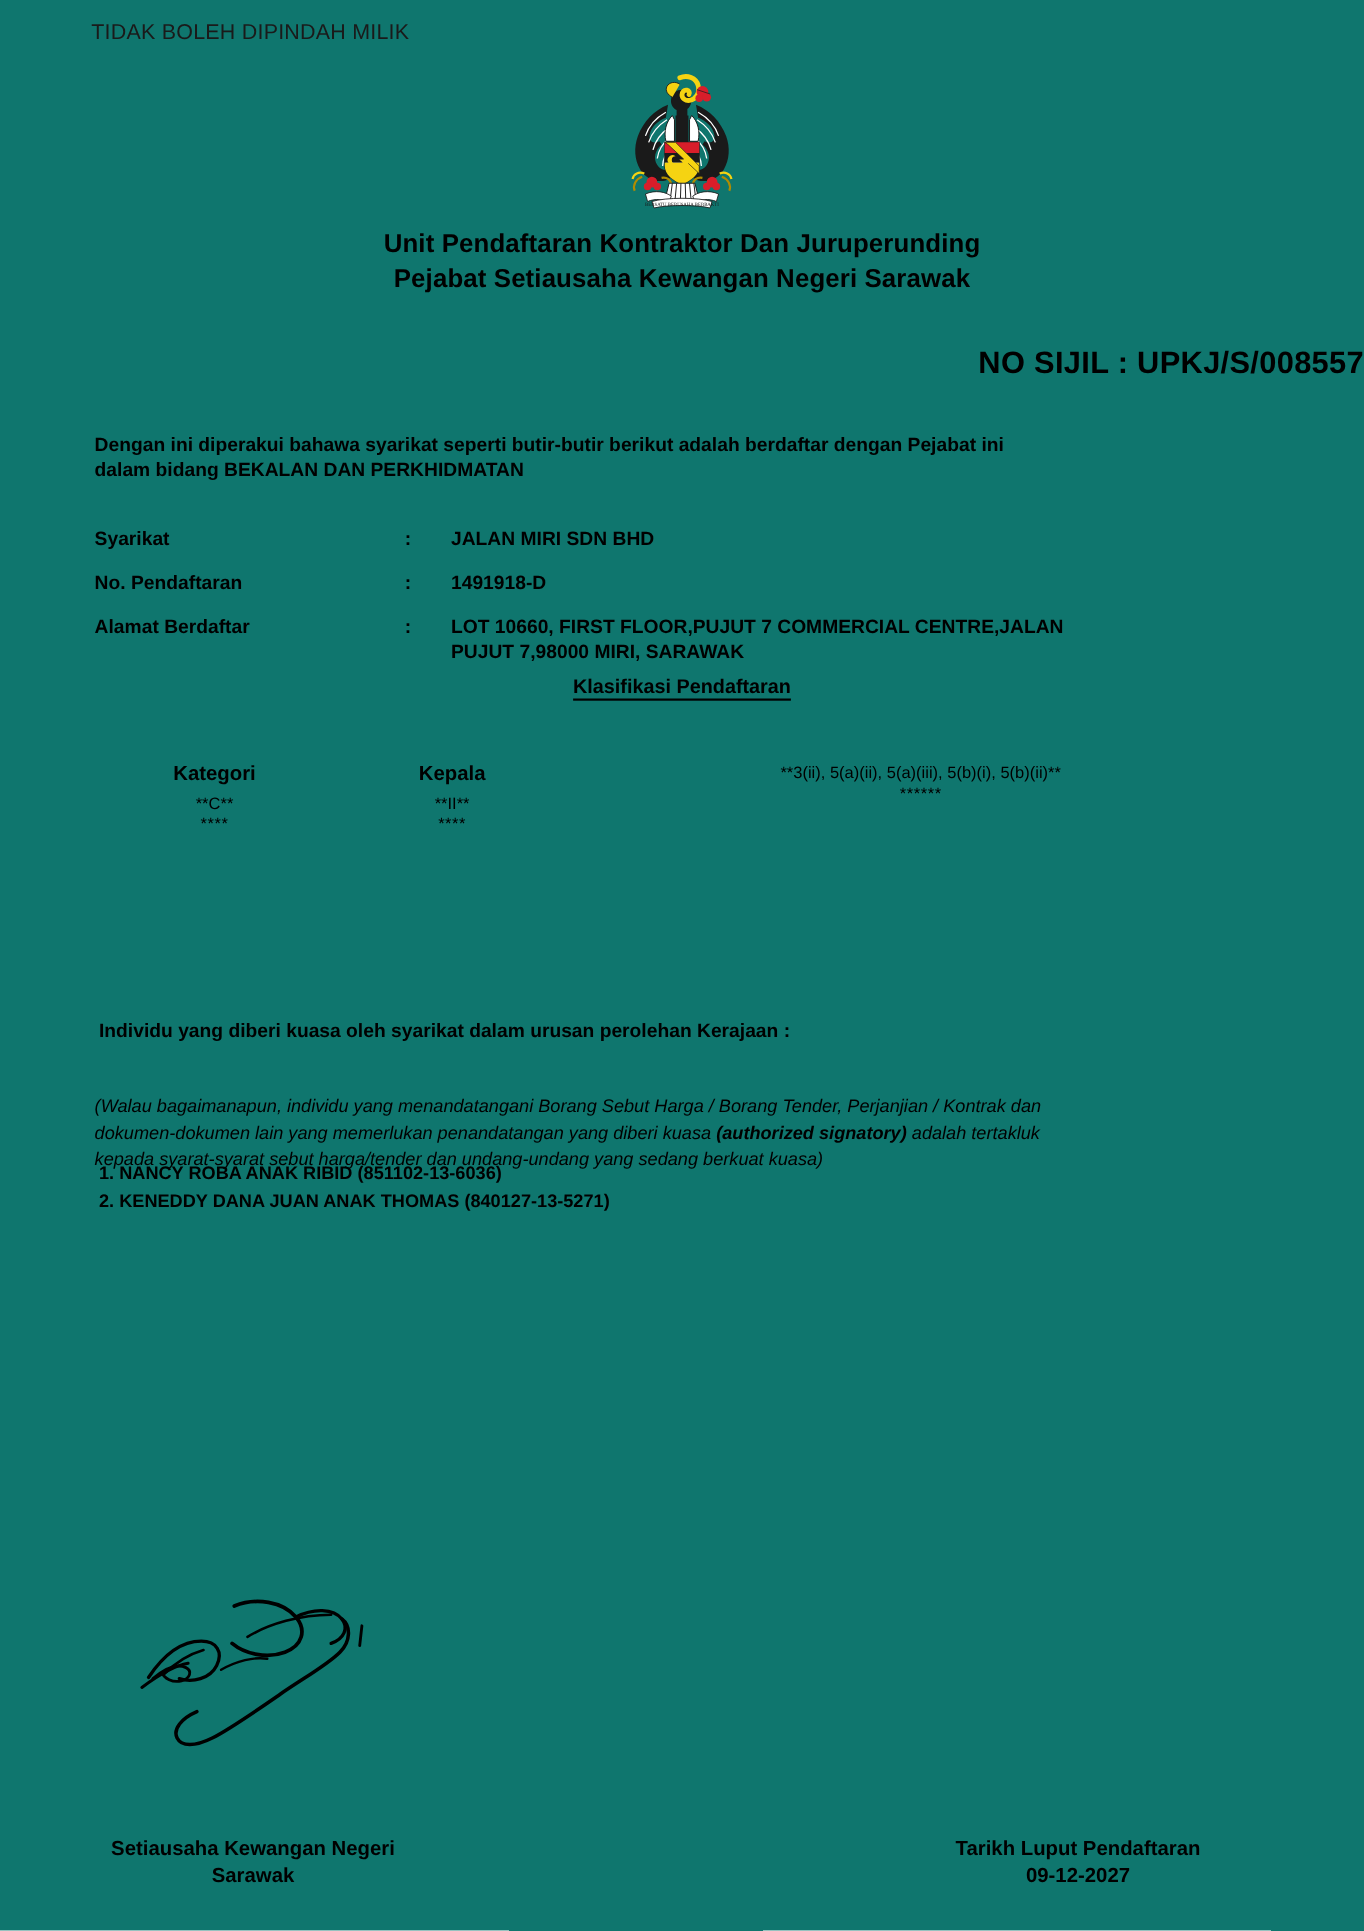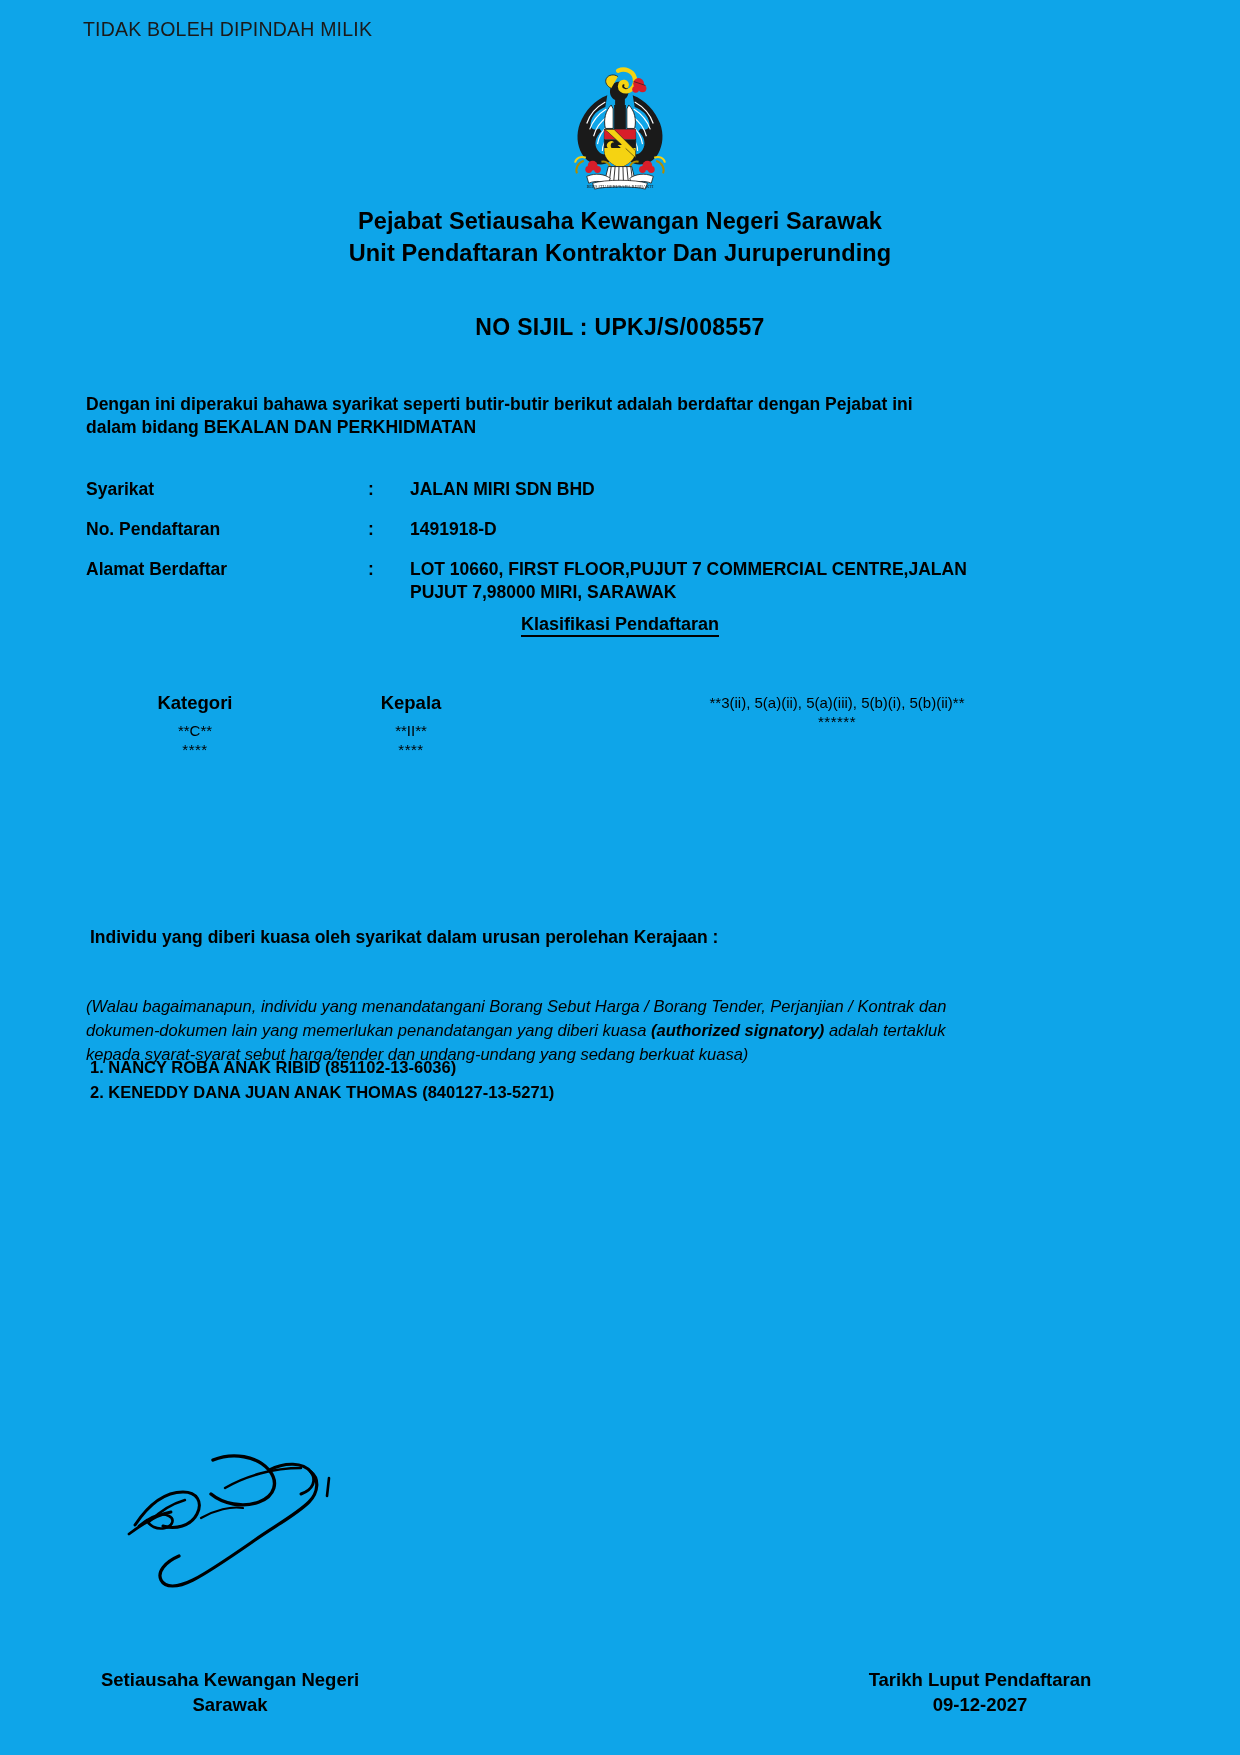--- a/index.html
+++ b/index.html
@@ -10,21 +10,21 @@
   body {
     font-family: "Liberation Sans", sans-serif;
     color: #000000;
     -webkit-font-smoothing: antialiased;
   }
   .page {
     position: relative;
     width: 1240px;
     height: 1755px;
     margin: 0 auto;
-    background: #0ea5e9;
+    background: #0f766e;
     overflow: hidden;
   }
 
   
   .top-notice {
     position: absolute;
     left: 83px;
     top: 18px;
     font-size: 19.5px;
     letter-spacing: 0.2px;
@@ -59,22 +59,22 @@
     line-height: 1.38;
     letter-spacing: 0.1px;
   }
   .org-title div { display: block; }
 
   .no-sijil {
     position: absolute;
     left: 0;
     right: 0;
     top: 314px;
-    text-align: center;
-    font-size: 23px;
+    text-align: right;
+    font-size: 28px;
     font-weight: bold;
     letter-spacing: 0.3px;
   }
 
   
   .intro {
     position: absolute;
     left: 86px;
     top: 393px;
     width: 1068px;
@@ -293,22 +293,22 @@
       </g>
 
       <path d="M62 238 C80 230 100 234 110 242 L106 254 C96 248 80 246 66 252 Z" fill="#ffffff" stroke="#1a1a1a" stroke-width="1.6"></path>
       <path d="M198 238 C180 230 160 234 150 242 L154 254 C164 248 180 246 194 252 Z" fill="#ffffff" stroke="#1a1a1a" stroke-width="1.6"></path>
       <path d="M74 252 C100 244 160 244 186 252 L182 264 C158 258 102 258 78 264 Z" fill="#ffffff" stroke="#1a1a1a" stroke-width="1.6"></path>
       <text x="130" y="261" font-size="9" font-family="'Liberation Serif', serif" text-anchor="middle" fill="#1a1a1a">BERSATU BERUSAHA BERBAKTI</text>
     </svg>
   </div>
 
   <div class="org-title">
+    <div>Unit Pendaftaran Kontraktor Dan Juruperunding</div>
     <div>Pejabat Setiausaha Kewangan Negeri Sarawak</div>
-    <div>Unit Pendaftaran Kontraktor Dan Juruperunding</div>
   </div>
 
   <div class="no-sijil">NO SIJIL : UPKJ/S/008557</div>
 
   <div class="intro">
     <span>Dengan ini diperakui bahawa syarikat seperti butir-butir berikut adalah berdaftar dengan Pejabat ini</span><br>
     <span>dalam bidang </span><span class="bidang">BEKALAN DAN PERKHIDMATAN</span>
   </div>
 
   <div class="details">

